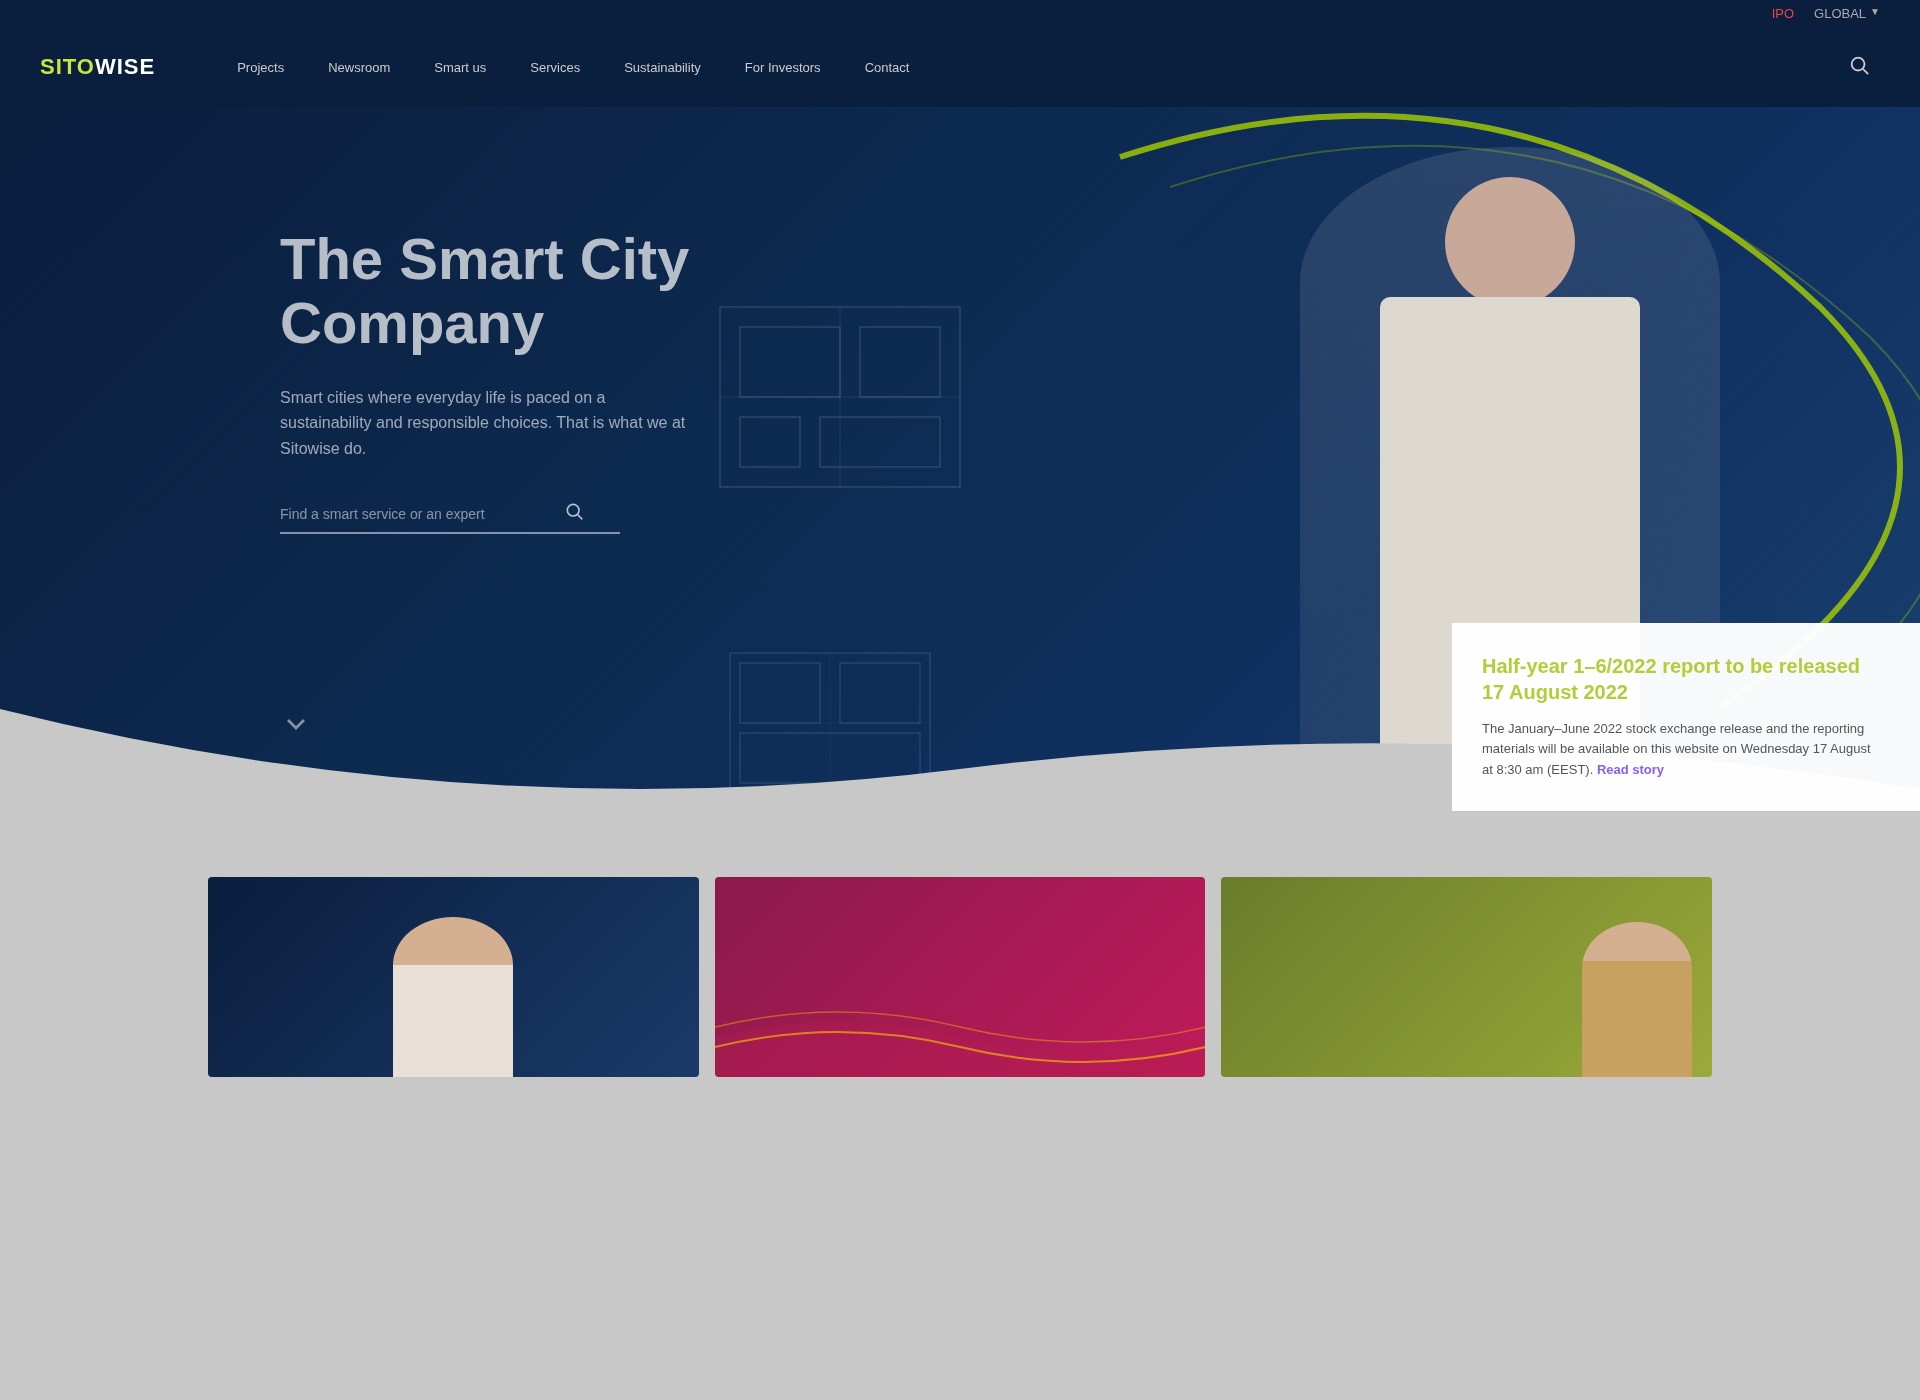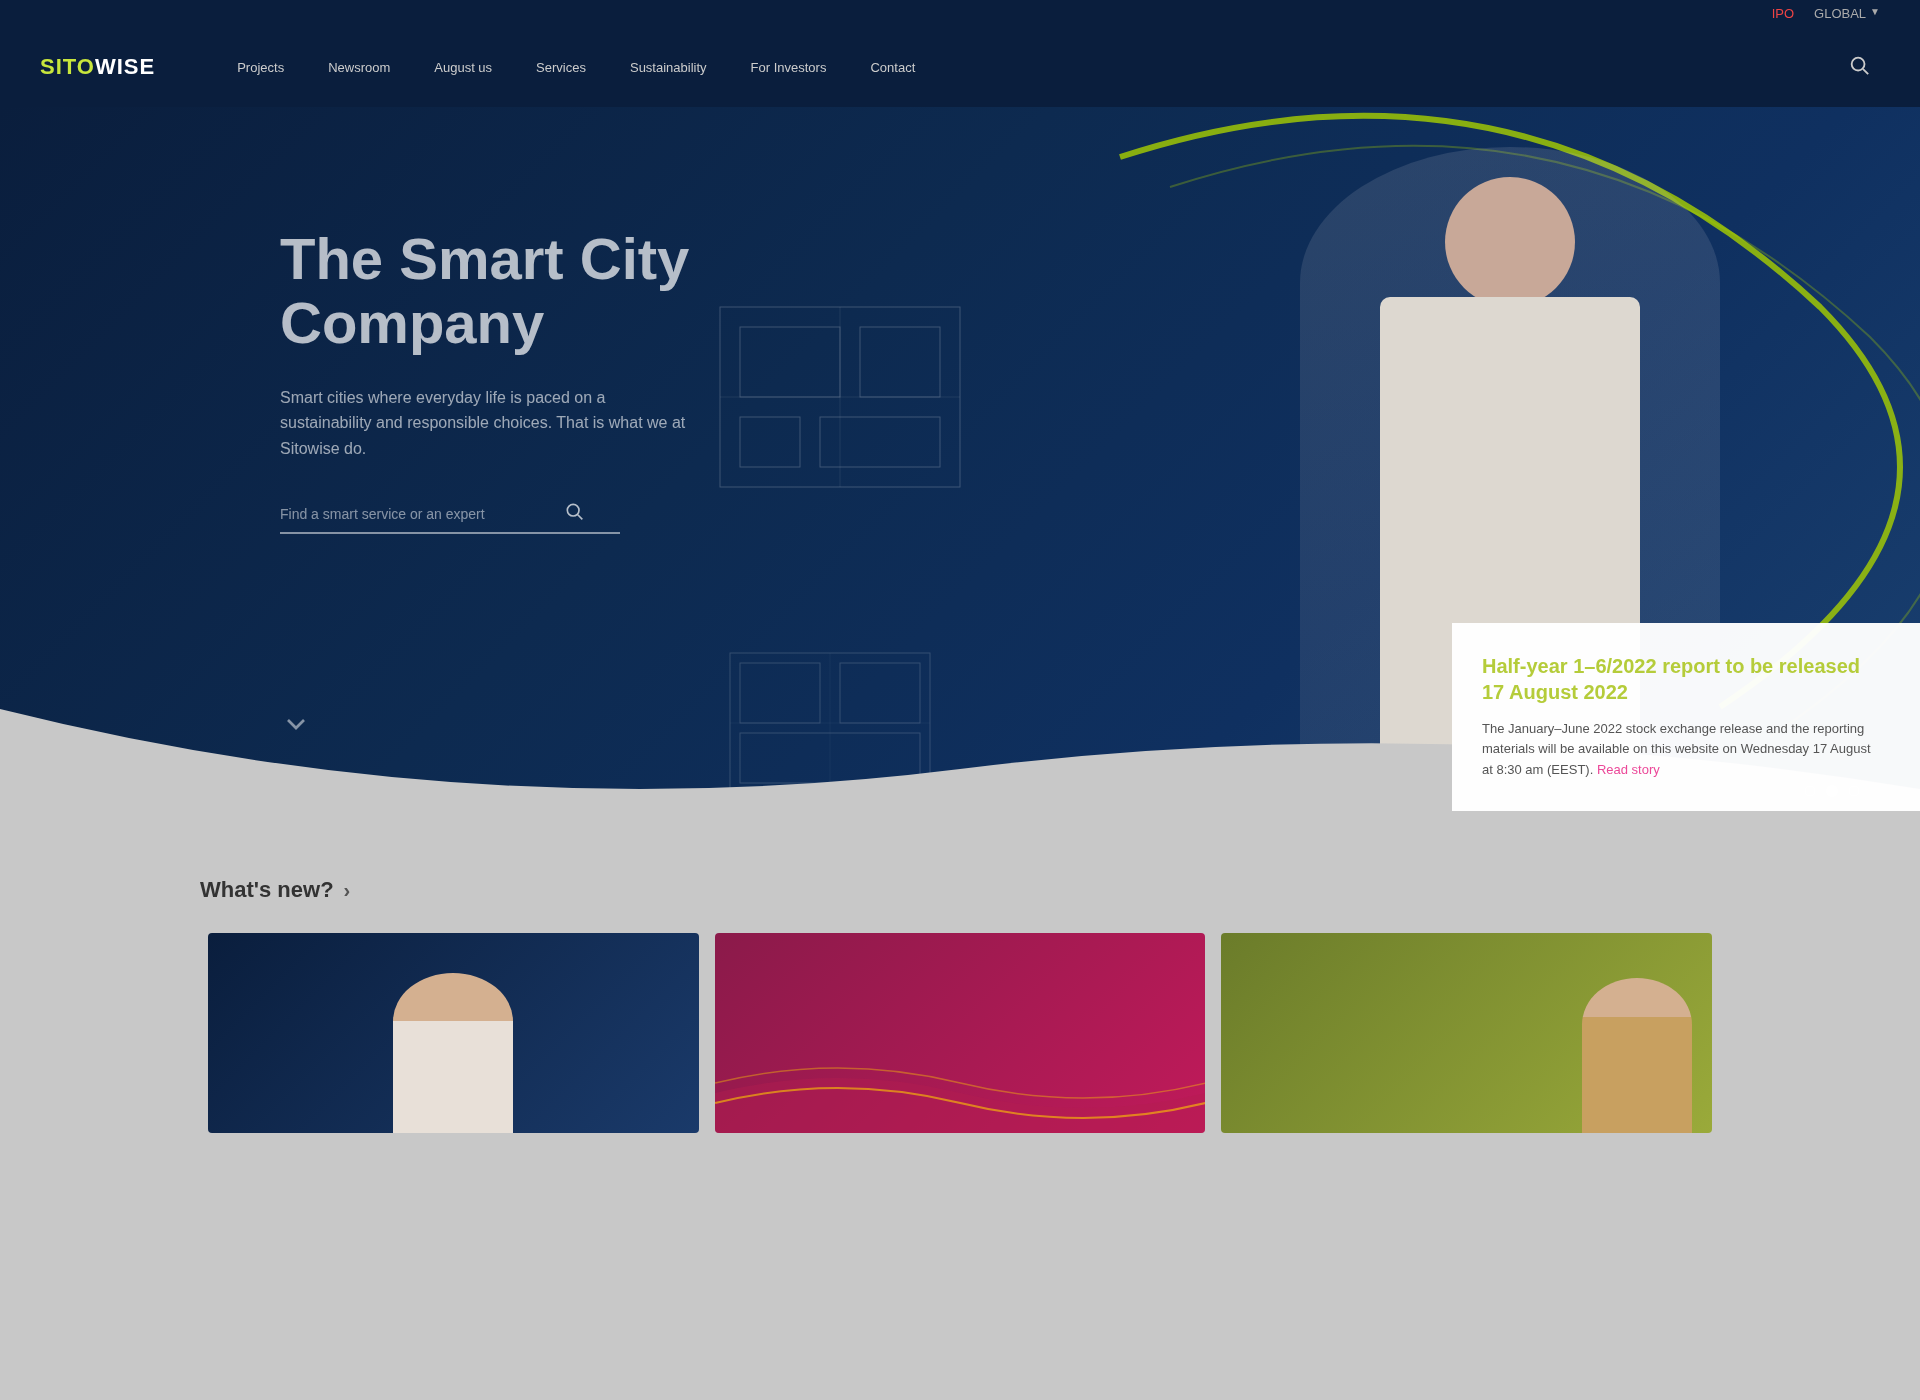--- a/index.html
+++ b/index.html
@@ -226,22 +226,22 @@
       color: #b5cc3a;
       margin-bottom: 14px;
       line-height: 1.3;
     }
     .news-card-body {
       font-size: 13px;
       color: #555;
       line-height: 1.6;
     }
     .news-card-body a {
-      color: #ec4899;
-      font-weight: normal;
+      color: #8b5cf6;
+      font-weight: bold;
       text-decoration: none;
     }
 
     
     .hero-bottom {
       position: absolute;
       bottom: -2px;
       left: 0;
       right: 0;
       height: 120px;
@@ -332,21 +332,21 @@
     <span>GLOBAL</span>
     <span class="chevron">▼</span>
   </div>
 </div>
 
 <header class="header">
   <div class="logo">SITO<span class="wise">WISE</span></div>
   <nav>
     <a href="#">Projects</a>
     <a href="#">Newsroom</a>
-    <a href="#">August us</a>
+    <a href="#">Smart us</a>
     <a href="#">Services</a>
     <a href="#">Sustainability</a>
     <a href="#">For Investors</a>
     <a href="#">Contact</a>
   </nav>
   <div class="search-icon-nav">
     <svg width="22" height="22" viewBox="0 0 24 24" fill="none" stroke="currentColor" stroke-width="2">
       <circle cx="11" cy="11" r="7"></circle>
       <line x1="16.5" y1="16.5" x2="22" y2="22"></line>
     </svg>
@@ -428,24 +428,20 @@
   <div class="hero-bottom">
     <svg viewBox="0 0 1920 120" preserveAspectRatio="none" xmlns="http://www.w3.org/2000/svg">
       <path d="M 0 0 Q 480 120 960 60 Q 1440 0 1920 80 L 1920 120 L 0 120 Z" fill="#c8c8c8"></path>
     </svg>
   </div>
 
 </section>
 
 <div class="main-content">
 
-  <div class="whats-new">
-    <span>What's new?</span>
-    <span class="arrow">›</span>
-  </div>
 
   <div class="cards-row">
 
     <div class="card card-1">
       <div class="card-person"></div>
     </div>
 
     <div class="card card-2">
       <div class="card-wave">
         <svg viewBox="0 0 400 80" preserveAspectRatio="none" xmlns="http://www.w3.org/2000/svg">

